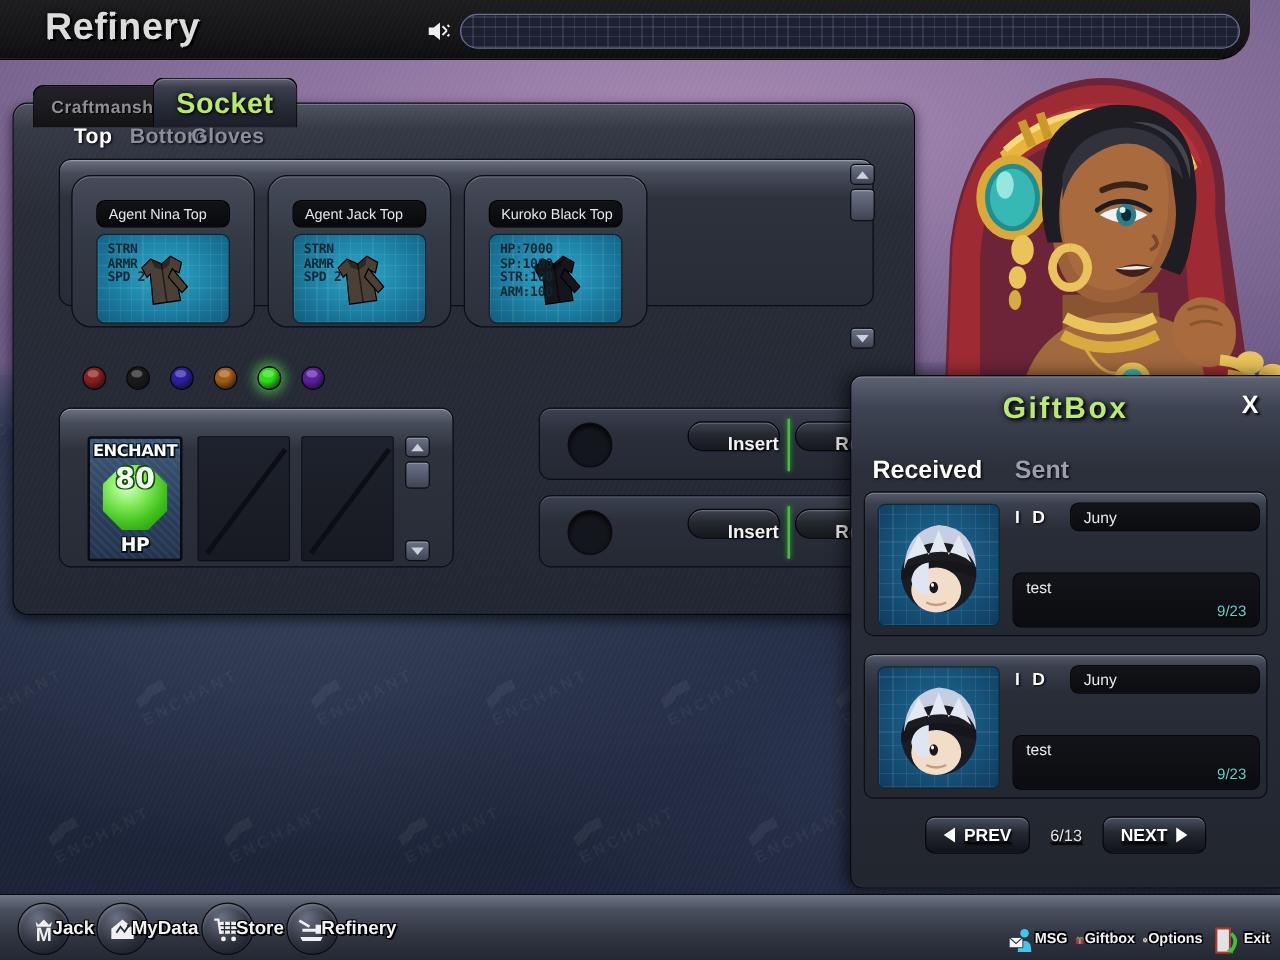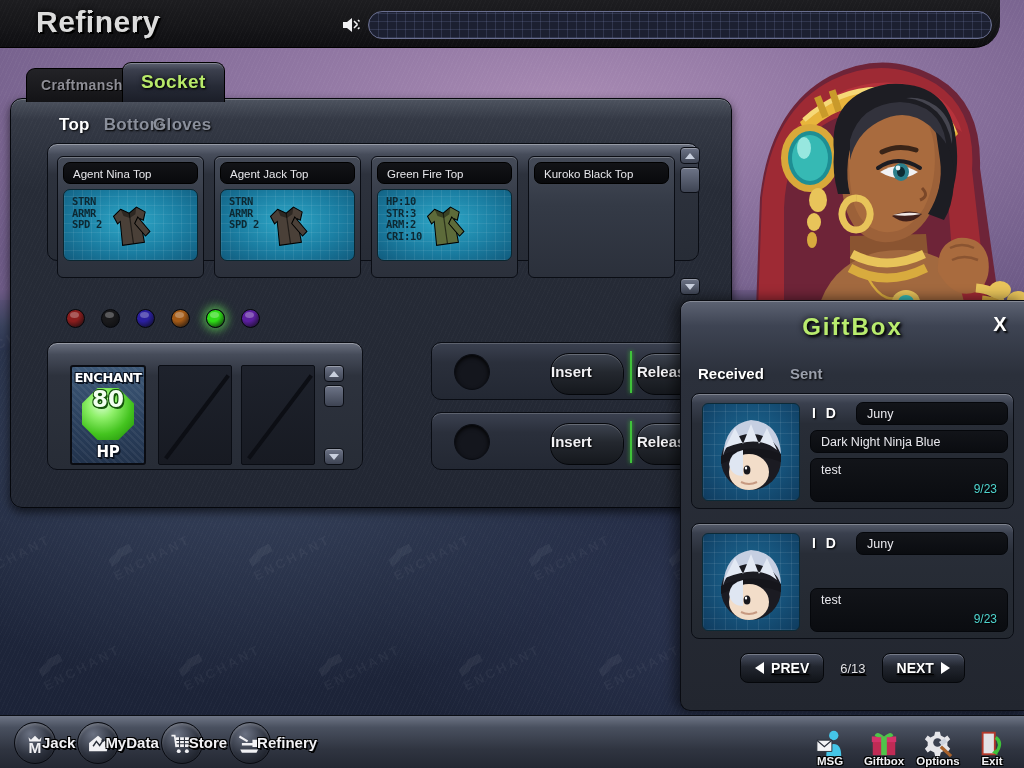--- a/index.html
+++ b/index.html
@@ -81,28 +81,28 @@
     border:1px solid #000; border-bottom:none;
   }
   .mtab.inactive {
     left:0; background:linear-gradient(#232327,#131316);
     color:#8e8e96; text-shadow:1px 1px 0 #000;
     font-family:"Liberation Sans", sans-serif;
   }
   .mtab.active {
     left:96px; top:-6px; height:40px; line-height:38px; padding:0 18px;
     background:linear-gradient(#5c6070 0%,#3b3f4d 18%,#262a36 60%,#1b1e28 100%);
-    color:#b8ea6a; font-size:19px;
+    color:#b8ea6a; font-size:23px;
     text-shadow:1px 1px 2px #000, 0 0 5px rgba(0,0,0,.8);
     box-shadow:inset 0 1px 0 rgba(255,255,255,.25);
   }
 
   
   #panel {
-    position:absolute; left:10px; top:98px; width:722px; height:410px;
+    position:absolute; left:10px; top:82px; width:722px; height:410px;
     border-radius:12px; border:1px solid #05070c;
     background:linear-gradient(#4d535f 0%,#343945 5%,#272c37 22%,#222733 100%);
     box-shadow:inset 0 1px 0 rgba(255,255,255,.22), 0 4px 10px rgba(0,0,0,.6);
     z-index:4; overflow:hidden;
   }
   #panel::after{
     content:""; position:absolute; inset:0; pointer-events:none;
     background:repeating-linear-gradient(115deg, rgba(255,255,255,.02) 0 1px, transparent 1px 4px);
   }
 
@@ -117,25 +117,25 @@
   
   #itemframe {
     position:absolute; left:36px; top:44px; width:652px; height:118px;
     border-radius:10px; border:1px solid #0a0d14;
     background:linear-gradient(#6b7180 0%,#464c5a 9%,#2d323d 26%,#272c36 100%);
     box-shadow:inset 0 1px 0 rgba(255,255,255,.3);
     z-index:2;
   }
   #itemrow { position:absolute; left:9px; top:12px; display:flex; gap:10px; }
   .card {
-    width:147px; height:122px; border-radius:6px;
+    width:147px; height:122px; border-radius:16px;
     border:1px solid #0a0d14;
     background:linear-gradient(#454b58 0%,#343a46 40%,#2b303b 100%);
     box-shadow:inset 0 1px 0 rgba(255,255,255,.25);
-    padding:5px; position:relative;
+    padding:19px; position:relative;
   }
   .card-name {
     height:22px; line-height:22px; border-radius:7px;
     background:linear-gradient(#121317,#08090c);
     color:#e6e6ea; font-size:11.5px; padding-left:9px;
     border:1px solid #000; overflow:hidden; white-space:nowrap;
   }
   .card-icon {
     margin-top:5px; height:72px; border-radius:7px;
     border:1px solid #0b2630; position:relative; overflow:hidden;
@@ -246,24 +246,24 @@
   }
   #srow1 { top:243px; }
   #srow2 { top:313px; }
   .sock-circle {
     position:absolute; left:22px; top:11px; width:36px; height:36px;
     border-radius:50%; background:#14161d;
     border:1px solid #0a0c12;
     box-shadow:inset 0 2px 4px rgba(0,0,0,.9);
   }
   .act-btn {
-    position:absolute; top:10px; height:42px; line-height:36px;
+    position:absolute; top:10px; height:24px; line-height:36px;
     border-radius:19px; border:1px solid #05070b;
     background:linear-gradient(#3d4350 0%,#24282f 45%,#15181d 100%);
-    color:#f1f1f4; font-size:15px; font-weight:bold; text-align:left;
+    color:#f1f1f4; font-size:15px; font-weight:bold; text-align:right;
     box-shadow:inset 0 1px 0 rgba(255,255,255,.22);
     text-shadow:1px 1px 2px #000;
   }
   .btn-insert { left:118px; width:74px; }
   .btn-release { left:204px; width:90px; }
   .sep {
     position:absolute; left:198px; top:8px; width:2px; height:42px;
     background:#3fc23a; box-shadow:0 0 4px #3fc23a;
   }
 
@@ -282,21 +282,21 @@
     position:absolute; left:0; right:0; top:12px; text-align:center;
     font-size:24px; font-weight:bold; color:#b9ec6e; letter-spacing:2px;
     text-shadow:2px 2px 3px #000, 0 0 6px rgba(0,0,0,.8);
   }
   #gift-close {
     position:absolute; right:13px; top:13px; width:22px; height:22px;
     color:#fff; font-size:20px; font-weight:bold; text-align:center; line-height:20px;
     text-shadow:2px 2px 2px #000; cursor:pointer;
   }
   #gift-tabs { position:absolute; left:17px; top:64px; display:flex; align-items:baseline; gap:26px; }
-  .gtab { font-size:15px; font-weight:bold; text-shadow:1px 1px 2px #000; }
+  .gtab { font-size:20px; font-weight:bold; text-shadow:1px 1px 2px #000; }
   .gtab.on { color:#ffffff; }
   .gtab.off { color:#9a9fab; }
 
   .gitem {
     position:absolute; left:10px; width:323px; height:116px;
     border-radius:8px; border:1px solid #0a0d14;
     background:linear-gradient(#565c6b 0%,#3a404e 8%,#282d37 26%,#232830 100%);
     box-shadow:inset 0 1px 0 rgba(255,255,255,.25);
     padding-left:16px;
   }
@@ -356,21 +356,21 @@
     background:radial-gradient(circle at 38% 28%, #6a7182 0%, #2e333f 55%, #10131a 100%);
     border:1px solid #080a10; position:relative; flex:none;
     box-shadow:inset 0 2px 3px rgba(255,255,255,.22);
     display:flex; align-items:center; justify-content:center;
   }
   .tb-label {
     font-size:15px; font-weight:bold; color:#f2f2f5;
     text-shadow:1.5px 1.5px 0 #000,-1px -1px 0 #000,1px -1px 0 #000,-1px 1px 0 #000;
     margin-left:-14px; z-index:2; white-space:pre-line; line-height:14px;
   }
-  .tb-r-item { width:48px; display:flex; flex-direction:column; align-items:center; }
+  .tb-r-item { width:48px; display:flex; flex-direction:row; align-items:center; }
   .tb-r-label {
     font-size:11.5px; font-weight:bold; color:#f2f2f5; margin-top:-3px;
     text-shadow:1.3px 1.3px 0 #000,-1px -1px 0 #000,1px -1px 0 #000,-1px 1px 0 #000;
   }
 </style>
 </head>
 <body>
 
 <div id="bg"></div>
 <div id="bg-top"></div>
@@ -466,36 +466,33 @@
 SPD 2</div>
             <svg class="sprite" viewBox="0 0 40 44">
               <path d="M12 4 L20 9 L28 4 L36 10 L33 18 L30 16 L31 40 L9 40 L10 16 L7 18 L4 10 Z" fill="#4a4038" stroke="#000" stroke-width="1"></path>
               <path d="M28 14 L38 30 L33 34 L24 20 Z" fill="#4a4038" stroke="#000" stroke-width="1"></path>
               <path d="M20 9 L20 40" stroke="#000" stroke-width="1.2" opacity=".55"></path>
               <path d="M12 4 L20 9 L28 4 L26 11 L20 14 L14 11 Z" fill="#000" opacity=".38"></path>
             </svg>
           </div>
         </div>
         <div class="card">
-          <div class="card-name">Green Fire Top</div>
+          <div class="card-name">Kuroko Black Top</div>
           <div class="card-icon">
-            <div class="stats">HP:10
-STR:3
-ARM:2
-CRI:10</div>
+            <div class="stats">HP:7000
+SP:1000
+STR:100
+ARM:100</div>
             <svg class="sprite" viewBox="0 0 40 44">
-              <path d="M12 4 L20 9 L28 4 L36 10 L33 18 L30 16 L31 40 L9 40 L10 16 L7 18 L4 10 Z" fill="#5d6b3a" stroke="#000" stroke-width="1"></path>
-              <path d="M28 14 L38 30 L33 34 L24 20 Z" fill="#5d6b3a" stroke="#000" stroke-width="1"></path>
+              <path d="M12 4 L20 9 L28 4 L36 10 L33 18 L30 16 L31 40 L9 40 L10 16 L7 18 L4 10 Z" fill="#14161c" stroke="#000" stroke-width="1"></path>
+              <path d="M28 14 L38 30 L33 34 L24 20 Z" fill="#14161c" stroke="#000" stroke-width="1"></path>
               <path d="M20 9 L20 40" stroke="#000" stroke-width="1.2" opacity=".55"></path>
               <path d="M12 4 L20 9 L28 4 L26 11 L20 14 L14 11 Z" fill="#000" opacity=".38"></path>
             </svg>
           </div>
-        </div>
-        <div class="card">
-          <div class="card-name">Kuroko Black Top</div>
         </div>
       </div>
   </div>
 
   <div id="itemscroll">
     <div class="sb-btn">
         <span class="ar up"></span>
       </div>
     <div class="sb-thumb"></div>
     <div class="sb-btn" id="sb-down">
@@ -629,21 +626,20 @@
         <path d="M18 52 Q46 38 78 50 L78 58 Q46 46 18 60Z" fill="#15151b"></path>
         <ellipse cx="46" cy="68" rx="20" ry="18" fill="#f2ddc9"></ellipse>
         <path d="M26 60 Q28 48 40 46 L40 72 Q28 72 26 60Z" fill="#dfe6f2"></path>
         <ellipse cx="44" cy="66" rx="3.4" ry="4.6" fill="#17171d"></ellipse>
         <ellipse cx="43" cy="64" rx="1.2" ry="1.6" fill="#fff"></ellipse>
         <path d="M38 78 Q46 82 54 78" stroke="#c79a82" stroke-width="2" fill="none"></path>
       </svg>
     </div>
     <div class="gid-label">I D</div>
     <div class="gfield gf-id">Juny</div>
-    <div class="gfield gf-item">Dark Night Ninja Blue</div>
     <div class="gfield gf-msg">
       <span>test</span>
       <span class="gf-date">9/23</span>
     </div>
   </div>
 
   <div class="gitem" id="gitem2">
     <div class="gavatar">
       <svg width="96" height="96" viewBox="0 0 96 96">
         <ellipse cx="48" cy="56" rx="30" ry="30" fill="#1b1b22"></ellipse>

